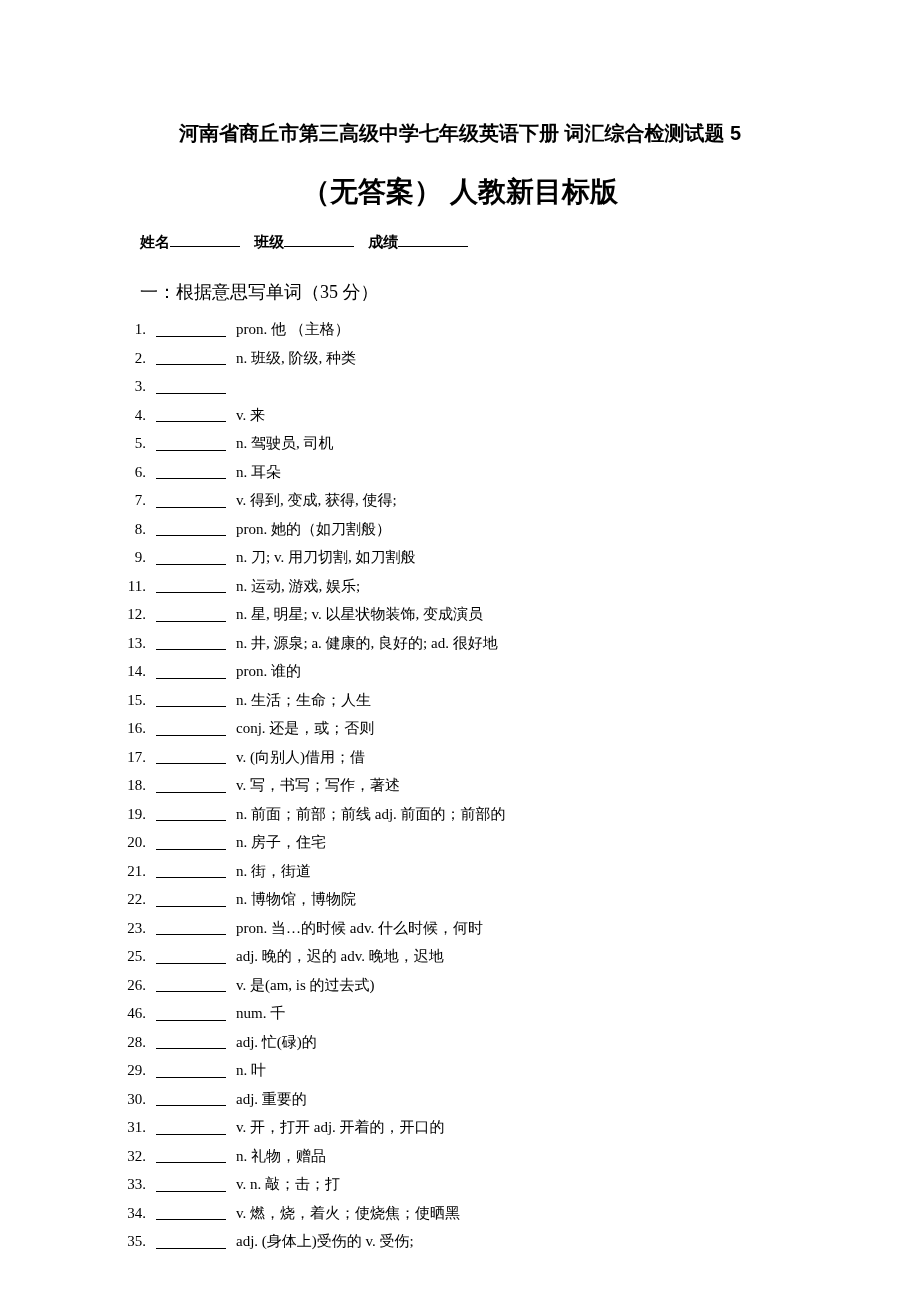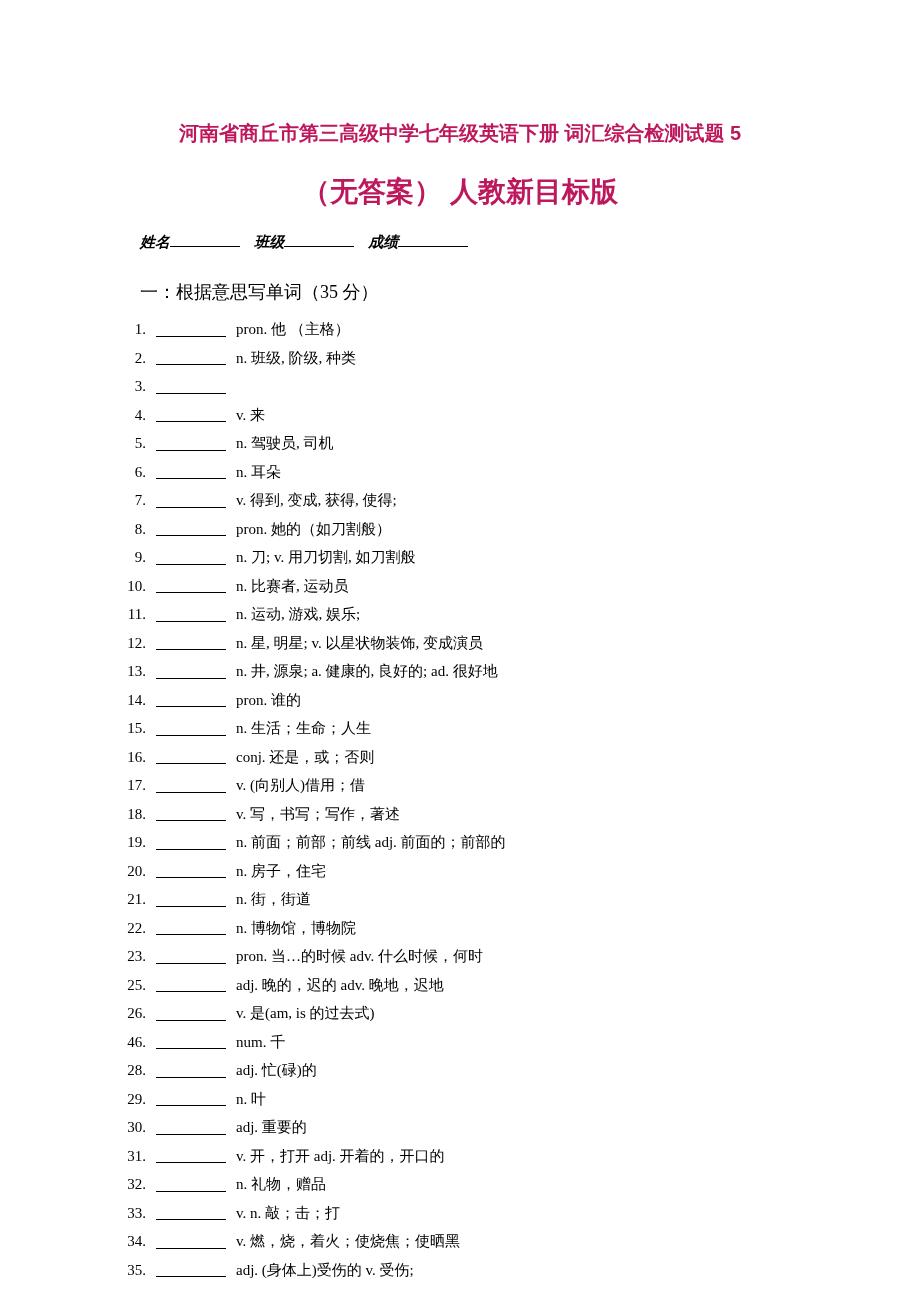--- a/index.html
+++ b/index.html
@@ -7,32 +7,31 @@
     background: #ffffff;
     width: 920px;
     font-family: "SimSun", "宋体", serif;
     color: #000;
   }
   .page {
     padding: 120px 120px 60px 120px;
   }
   .title1, .title2 {
     text-align: center;
-    color: #be185d;
+    color: #000000;
     font-weight: 700;
     font-family: "SimHei", "黑体", sans-serif;
   }
   .title1 { font-size: 20px; margin-bottom: 26px; }
   .title2 { font-size: 28px; margin-bottom: 22px; }
   .info-line {
     font-size: 15px;
     font-family: "SimHei", "黑体", sans-serif;
     margin-bottom: 28px;
     margin-left: 20px;
-    font-style: italic;
   }
   .info-label { font-weight: 700; }
   .blank-line {
     display: inline-block;
     border-bottom: 1px solid #000;
     width: 70px;
     height: 14px;
     vertical-align: baseline;
     margin-right: 10px;
   }
@@ -124,25 +123,20 @@
         <span class="item-num">8.</span>
         <span class="item-blank"></span>
         <span class="item-def">pron. 她的（如刀割般）</span>
       </div>
       <div class="item-row">
         <span class="item-num">9.</span>
         <span class="item-blank"></span>
         <span class="item-def">n. 刀; v. 用刀切割, 如刀割般</span>
       </div>
       <div class="item-row">
-        <span class="item-num">10.</span>
-        <span class="item-blank"></span>
-        <span class="item-def">n. 比赛者, 运动员</span>
-      </div>
-      <div class="item-row">
         <span class="item-num">11.</span>
         <span class="item-blank"></span>
         <span class="item-def">n. 运动, 游戏, 娱乐;</span>
       </div>
       <div class="item-row">
         <span class="item-num">12.</span>
         <span class="item-blank"></span>
         <span class="item-def">n. 星, 明星; v. 以星状物装饰, 变成演员</span>
       </div>
       <div class="item-row">

